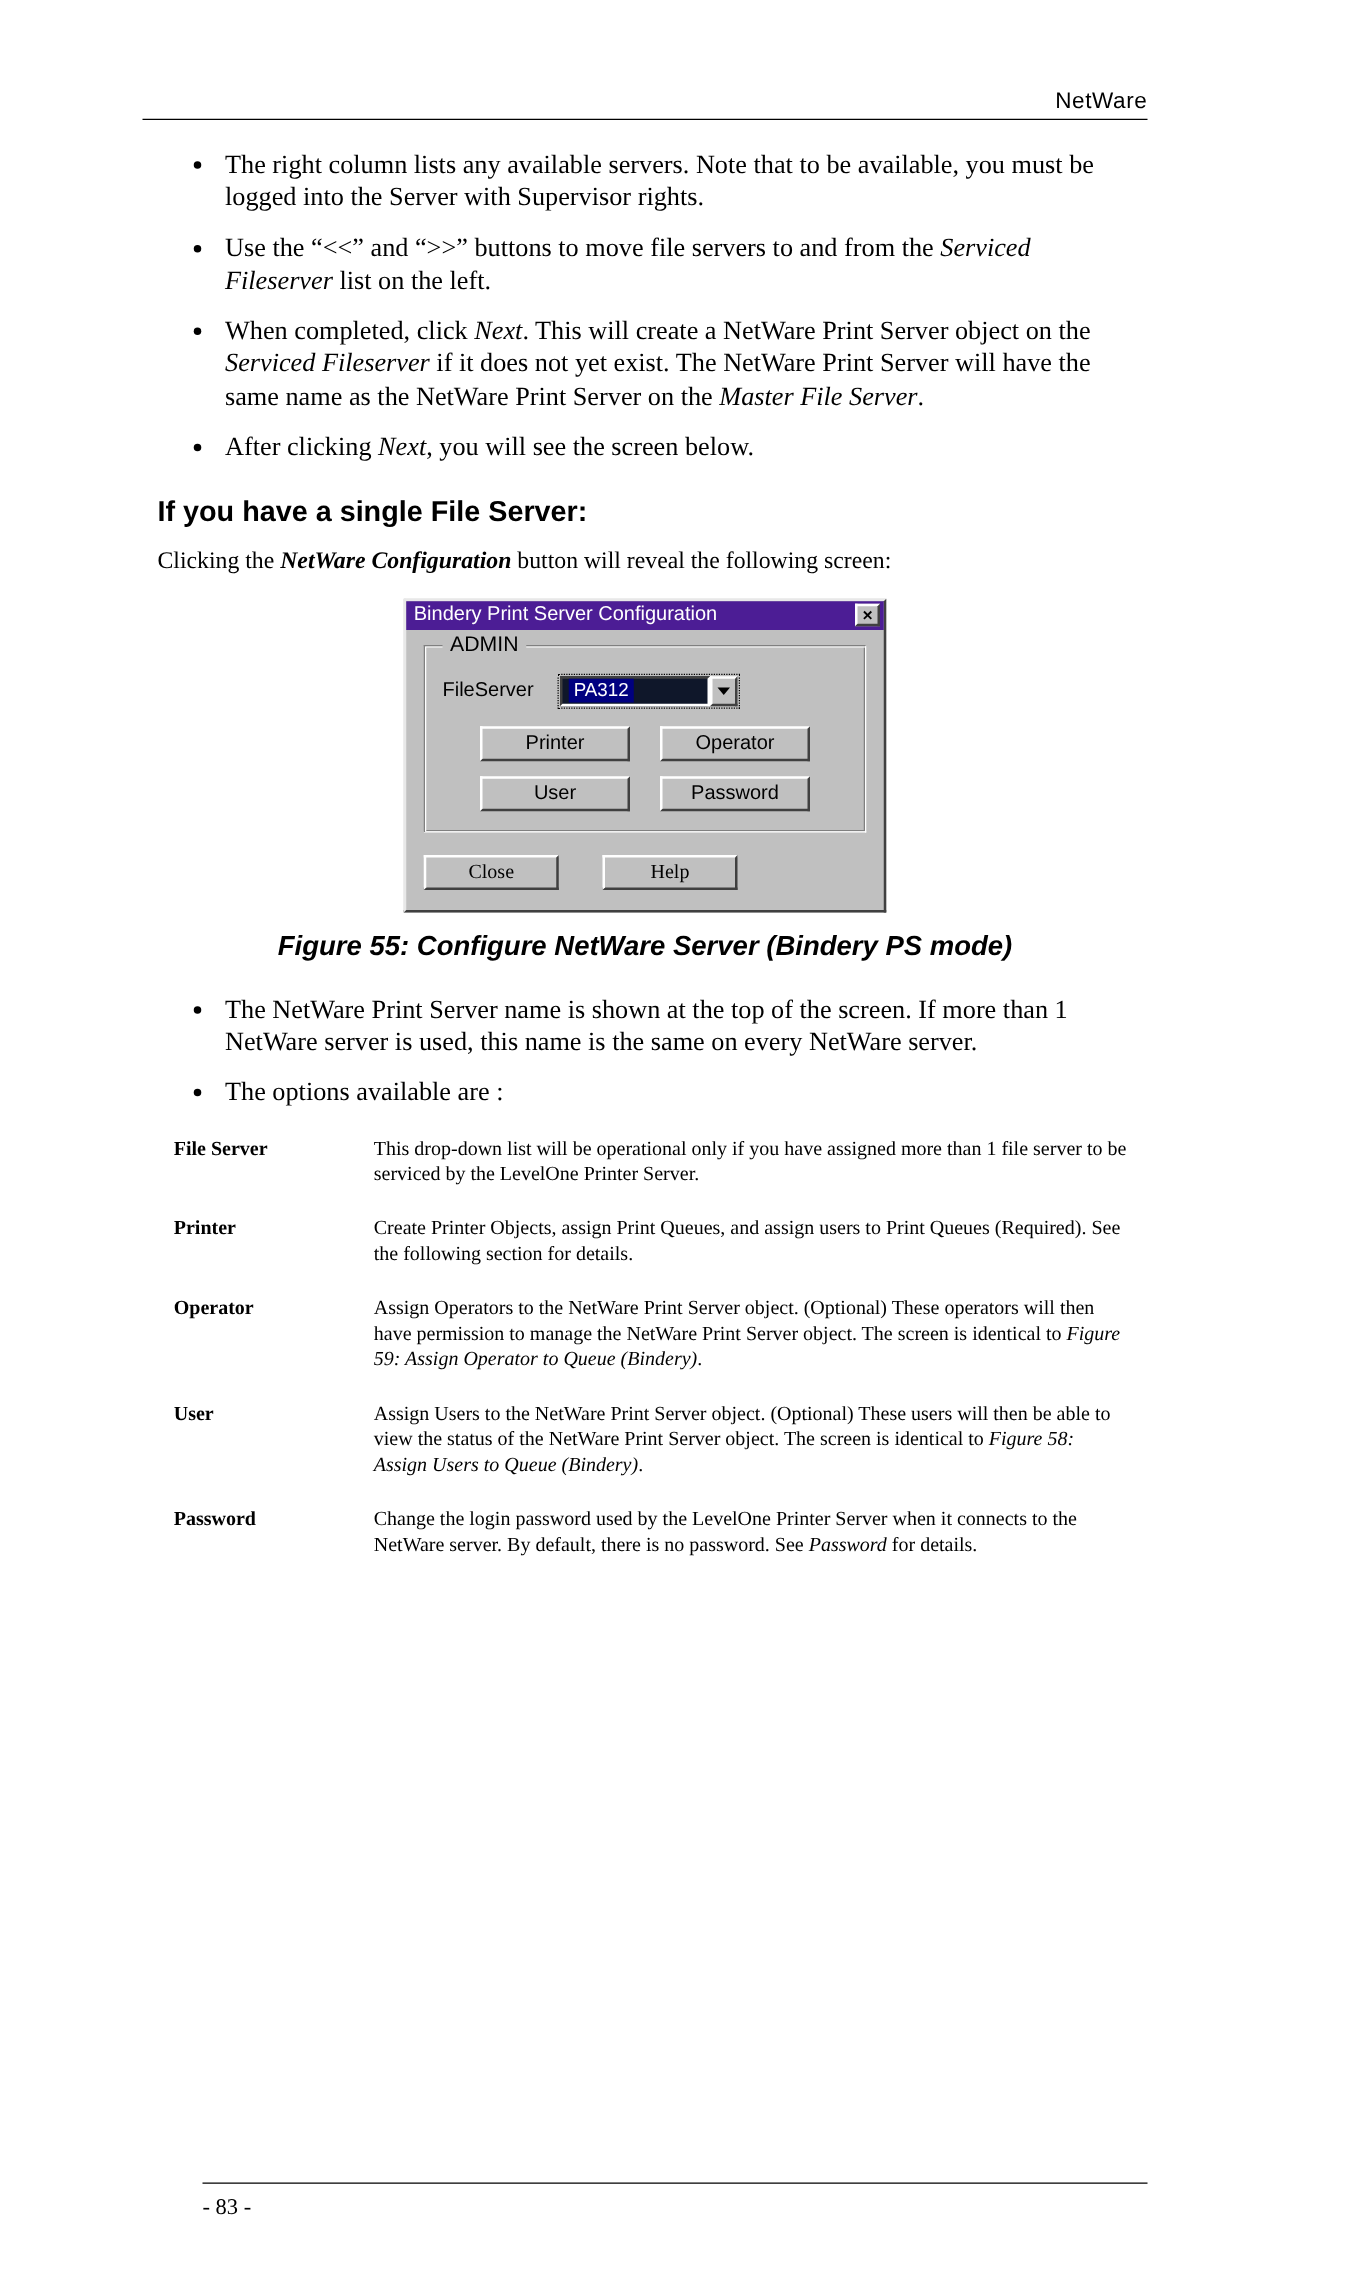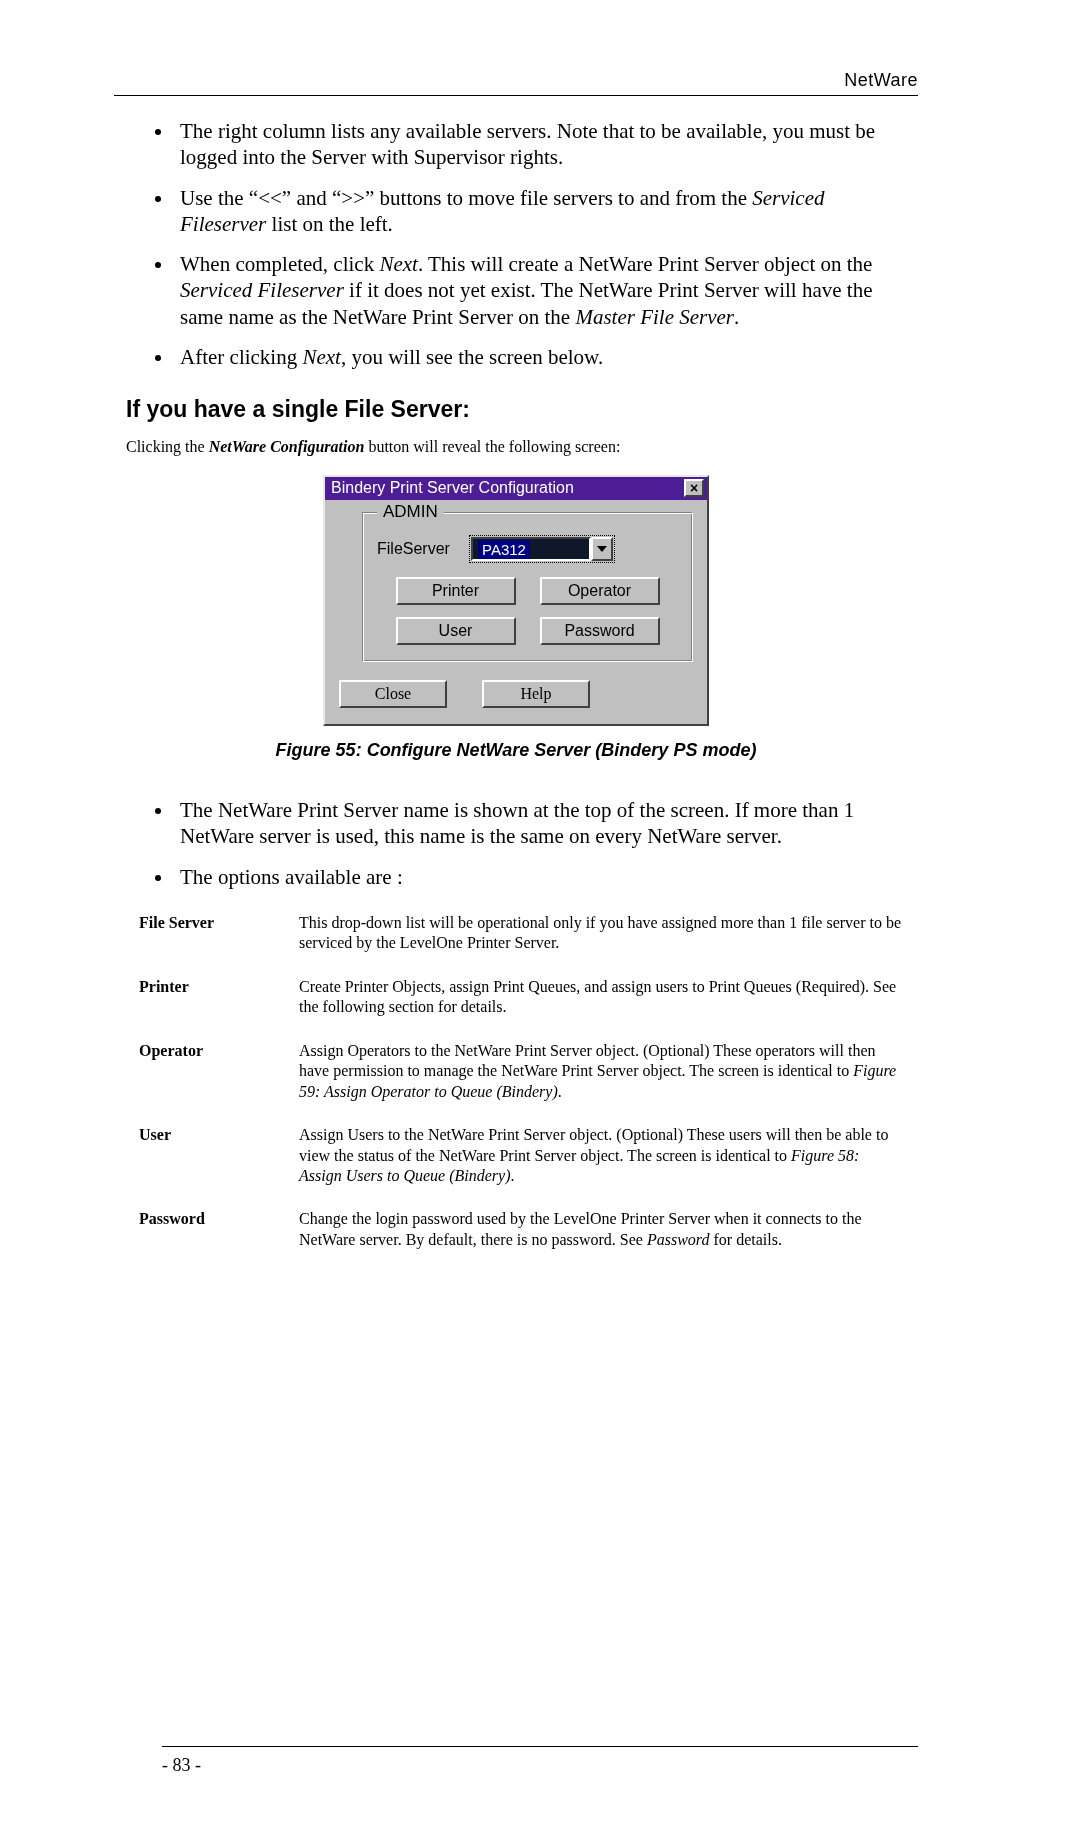--- a/index.html
+++ b/index.html
@@ -43,21 +43,21 @@
     padding-left: 6px;
   }
   .ital { font-style: italic; }
   h3.sect {
     font-family: Arial, Helvetica, sans-serif;
     font-weight: bold;
     font-size: 23px;
     margin: 26px 0 14px 0;
   }
   p.plain {
-    font-size: 16px;
+    font-size: 19px;
     margin: 0 0 18px 0;
     line-height: 1.25;
   }
   .bolditalic { font-weight: bold; font-style: italic; }
   .figure-wrap {
     display: flex;
     justify-content: center;
     margin: 18px 0 10px 0;
   }
   
@@ -105,21 +105,20 @@
     position: relative;
   }
   .group {
     border: 1px solid #808080;
     border-right-color: #fff;
     border-bottom-color: #fff;
     box-shadow: 1px 1px 0 #fff inset, -1px -1px 0 #808080 inset;
     padding: 22px 14px 16px 14px;
     position: relative;
     margin-bottom: 18px;
-    margin-left: 23px;
   }
   .group-legend {
     position: absolute;
     top: -11px;
     left: 14px;
     background: #c0c0c0;
     padding: 0 6px;
     font-size: 17px;
   }
   .row {
@@ -202,22 +201,22 @@
     display: flex;
     align-items: center;
     justify-content: center;
     font-size: 16px;
   }
   .caption {
     text-align: center;
     font-family: Arial, Helvetica, sans-serif;
     font-style: italic;
     font-weight: bold;
-    font-size: 18px;
-    margin: 14px 0 36px 0;
+    font-size: 22px;
+    margin: 14px 0 24px 0;
   }
   table.defs {
     border-collapse: collapse;
     margin-top: 22px;
     margin-left: 12px;
   }
   table.defs td {
     vertical-align: top;
     font-size: 16px;
     line-height: 1.28;

